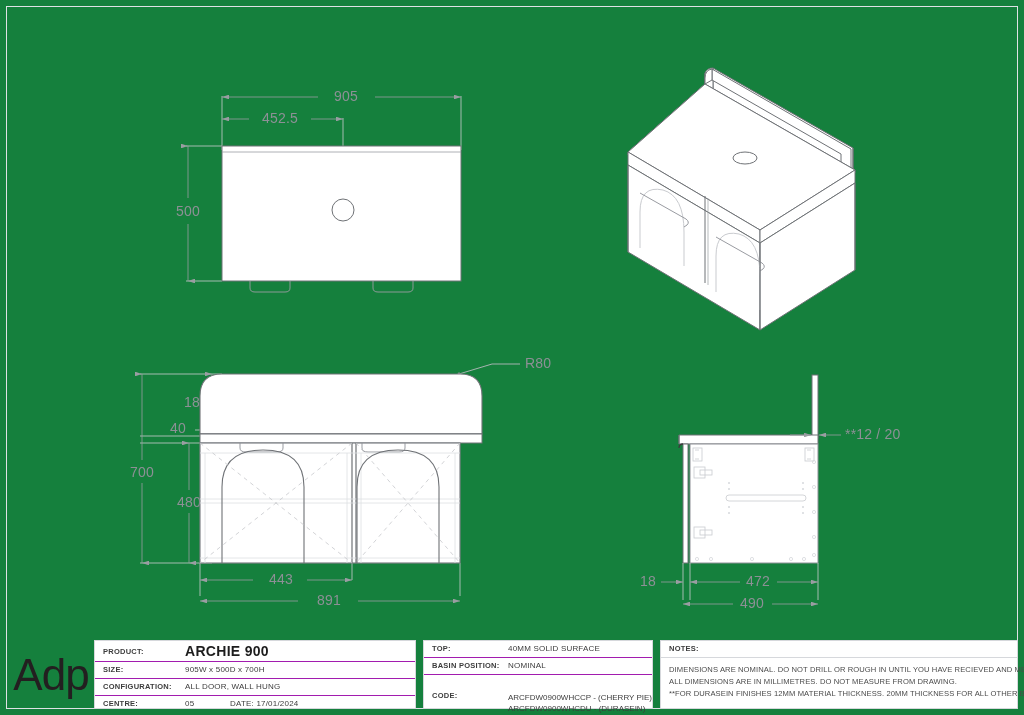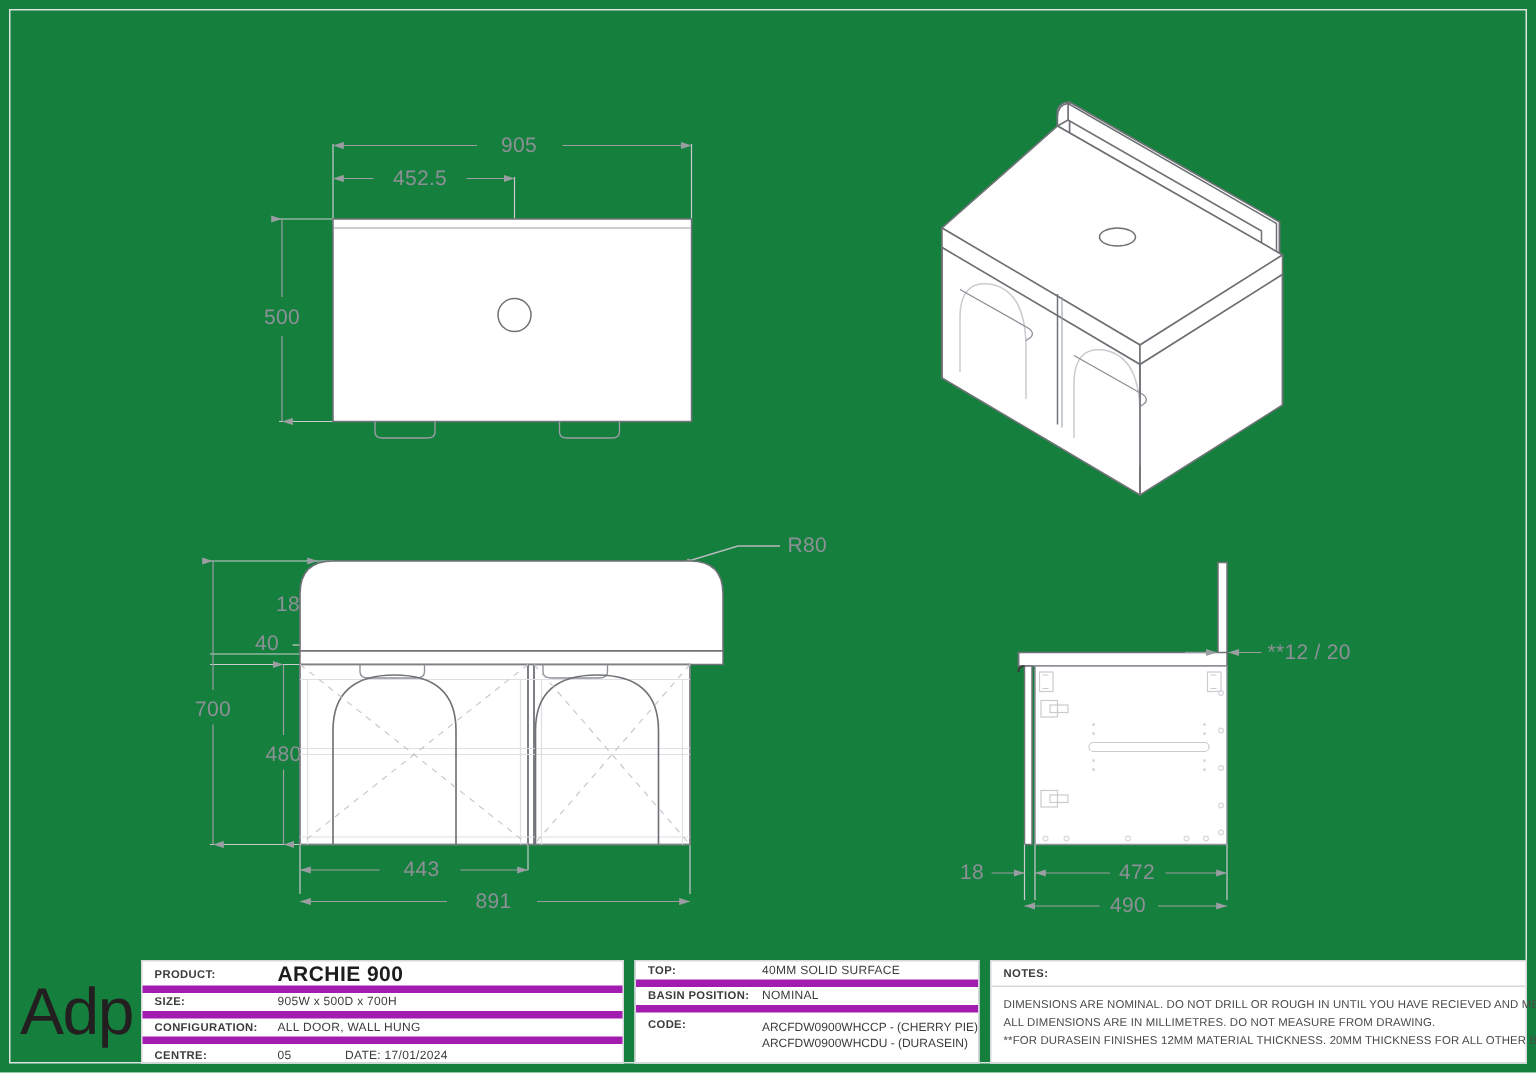--- a/index.html
+++ b/index.html
@@ -62,21 +62,21 @@
     border: 1px solid #d6d8dc;
     background: #fff;
     margin-right: 7px;
   }
   .tb-panel.p1 { width: 322px; }
   .tb-panel.p2 { width: 230px; }
   .tb-panel.p3 { width: 358px; margin-right: 0; }
   .tb-row {
     display: flex;
     align-items: center;
-    border-bottom: 5px solid #a21caf;
+    border-bottom: 1px solid #a21caf;
     height: 16.75px;
     padding-left: 8px;
   }
   .tb-row:last-child { border-bottom: none; }
   .tb-row.tall { height: 21px; }
   .tb-lbl {
     font-size: 7.5px;
     font-weight: bold;
     color: #3c3c3c;
     letter-spacing: 0.25px;
@@ -101,21 +101,21 @@
   .p2 .code-block {
     display: flex;
     flex-direction: column;
     justify-content: flex-end;
     padding-top: 1px;
   }
   .p2 .code-line { font-size: 8px; color: #3c3c3c; line-height: 1.45; white-space: nowrap;}
   .tb-row.coderow {
     height: 35px;
     align-items: flex-start;
-    padding-top: 3px;
+    padding-top: 16px;
     border-bottom: none;
   }
   .p3 .notes-head {
     height: 16.75px;
     border-bottom: 1px solid #d6d8dc;
     display: flex; align-items: center;
     padding-left: 8px;
   }
   .p3 .notes-body {
     padding: 6px 8px 0 8px;

